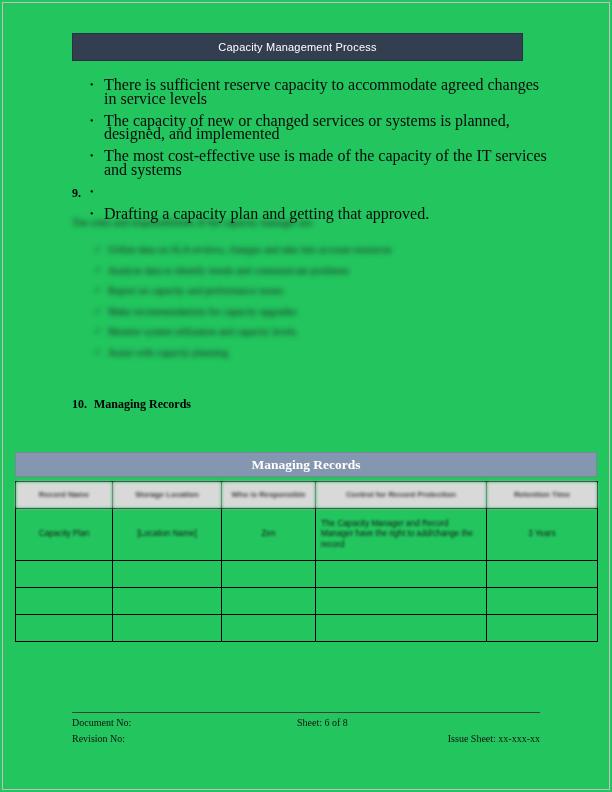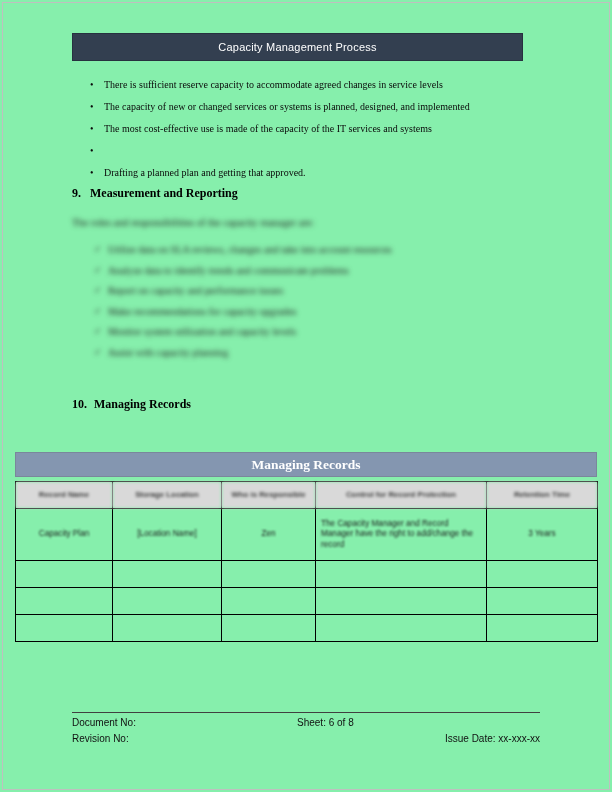--- a/index.html
+++ b/index.html
@@ -5,38 +5,38 @@
   :root{
     --title-bar:#333F50;
     --table-band:#8496B0;
     --table-header-row:#D9D9D9;
     --page-border:#BFBFBF;
     --footer-rule:#404040;
   }
   *{margin:0;padding:0;box-sizing:border-box;}
   html,body{background:#fff;}
   .page{
-    position:relative;width:612px;height:792px;background:#86efac;
+    position:relative;width:612px;height:792px;background:#22c55e;
     font-family:"Liberation Serif",serif;overflow:hidden;
   }
   .page-outline{position:absolute;inset:2px;border:1px solid var(--page-border);pointer-events:none;}
 
   
   .header-bar{
     position:absolute;left:72px;top:33px;width:451px;height:28px;
     background:var(--title-bar);border:1px solid #27313f;
     display:flex;align-items:center;justify-content:center;
   }
   .header-bar span{
     color:#fff;font-family:"Liberation Sans",sans-serif;font-size:11px;letter-spacing:.2px;
   }
 
   
   .bullets{position:absolute;left:90px;top:78px;width:460px;list-style:none;}
-  .bullets li{display:flex;margin-bottom:8.5px;font-size:10px;color:#0a0a0a;line-height:13.5px;}
+  .bullets li{display:flex;margin-bottom:8.5px;font-size:16px;color:#0a0a0a;line-height:13.5px;}
   .bullets .dot{width:14px;flex:0 0 14px;font-size:10px;}
   .bullets .dot::before{content:"•";}
 
   
   .heading{position:absolute;left:72px;display:flex;font-weight:bold;font-size:12px;color:#000;}
   .heading .num{flex:0 0 auto;}
   .heading.h9{top:186px;}
   .heading.h9 .num{width:18px;}
   .heading.h10{top:397px;align-items:flex-end;}
   .heading.h10 .num{width:22px;}
@@ -63,21 +63,21 @@
     height:27px;background:var(--table-header-row);font-size:7.8px;font-weight:bold;color:#3d3d3d;
     text-align:center;filter:blur(1.6px);padding:2px 6px;line-height:8.5px;
   }
   tr.data{height:52px;}
   tr.data td{font-size:8.2px;color:#1a1a1a;filter:blur(1.05px);text-align:center;padding:3px 5px;line-height:10.5px;}
   tr.data td.left{text-align:left;}
   tr.empty{height:27px;}
 
   
   .footer-rule{position:absolute;left:72px;top:712px;width:468px;border-top:1.5px solid var(--footer-rule);}
-  .f-text{position:absolute;font-family:Liberation Sans, sans-serif;font-size:10px;color:#111;}
+  .f-text{position:absolute;font-family:Liberation Serif, serif;font-size:10px;color:#111;}
   .f-doc{left:72px;top:717px;}
   .f-sheet{left:297px;top:717px;}
   .f-rev{left:72px;top:733px;text-align:right;}
   .f-issue{right:72px;top:733px;}
 </style>
 </head>
 <body>
 
 <div class="page">
   <div class="page-outline"></div>
@@ -97,27 +97,26 @@
       </li>
     <li>
         <span class="dot"></span>
         <span>The most cost-effective use is made of the capacity of the IT services and systems</span>
       </li>
     <li>
         <span class="dot"></span>
       </li>
     <li>
         <span class="dot"></span>
-        <span>Drafting a planned plan and getting that approved.</span>
+        <span>Drafting a capacity plan and getting that approved.</span>
       </li>
   </ul>
 
   <div class="heading h9">
     <span class="num">9.</span>
-    <span>Measurement and Reporting</span>
   </div>
 
   <div class="blurred-block">
     <p>The roles and responsibilities of the capacity manager are:</p>
     <ul class="blur-list">
       <li>
           <span class="check"></span>
           <span>Utilize data on SLA reviews, changes and take into account resources</span>
         </li>
       <li>
@@ -199,14 +198,14 @@
           <td></td>
         </tr>
       </tbody>
     </table>
   </div>
 
   <div class="footer-rule"></div>
   <span class="f-text f-doc">Document No:</span>
   <span class="f-text f-sheet">Sheet: 6 of 8</span>
   <span class="f-text f-rev">Revision No:</span>
-  <span class="f-text f-issue">Issue Date: xx-xxx-xx</span>
+  <span class="f-text f-issue">Issue Sheet: xx-xxx-xx</span>
 </div>
 
 </body></html>

